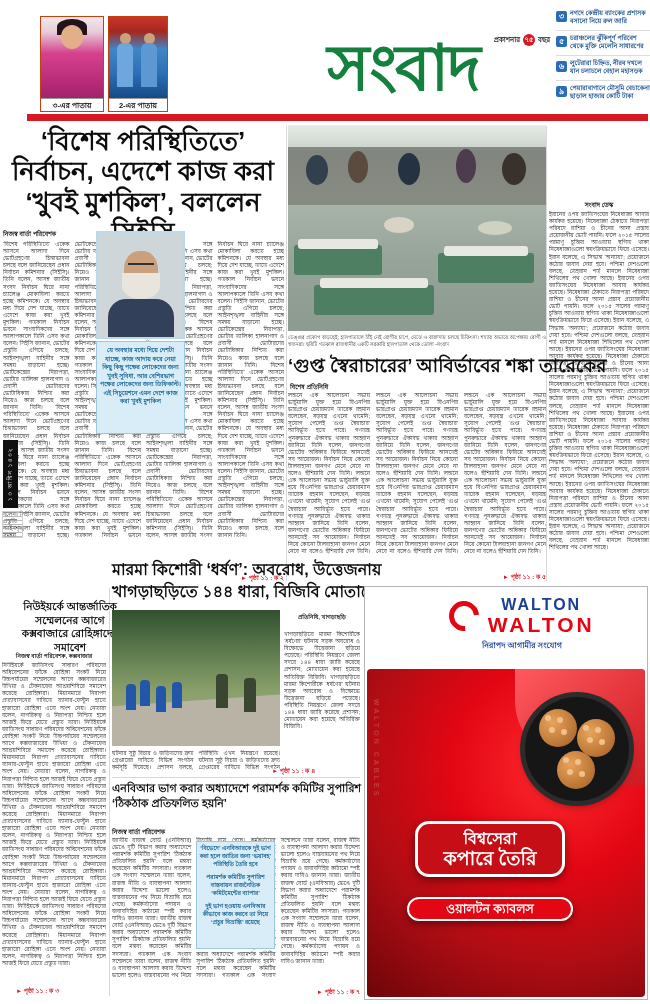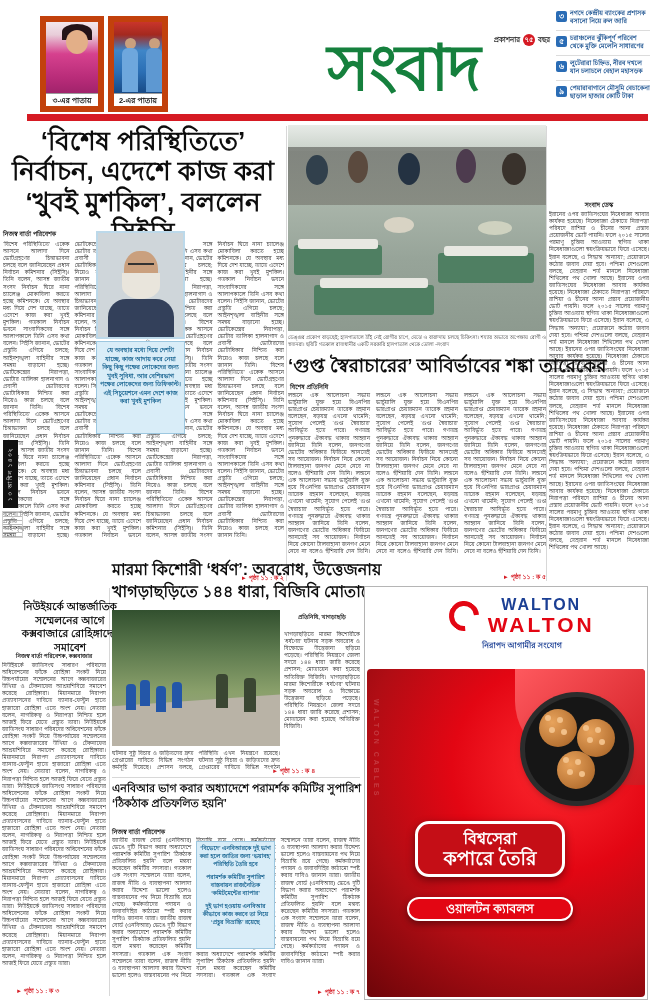--- a/index.html
+++ b/index.html
@@ -1,21 +1,21 @@
 <!DOCTYPE html>
 <html><head>
 <meta charset="utf-8">
 <style>
   html,body{margin:0;padding:0;background:#e9e9e9;}
   *{box-sizing:border-box;font-family:"Liberation Sans","DejaVu Sans",sans-serif;}
   #page{position:relative;width:650px;height:1004px;background:#ffffff;margin:0 auto;overflow:hidden;}
   .abs{position:absolute;}
   .just{text-align:justify;}
   
-  .promo{border:6px solid #c2410c;background:#f4f4f4;overflow:hidden;}
+  .promo{border:1px solid #c2410c;background:#f4f4f4;overflow:hidden;}
   .promo .img{position:absolute;left:0;top:0;right:0;bottom:13px;}
   .promo .lbl{position:absolute;left:0;right:0;bottom:0;height:13px;background:#ffffff;border-top:1px solid #9b9b9b;
     font-size:7.5px;font-weight:700;color:#111;text-align:center;line-height:13px;}
   #promo1{left:40px;top:16px;width:64px;height:96px;}
   #promo1 .img{background:linear-gradient(180deg,#f3e6ec 0%,#e8cdd9 18%,#d6418e 45%,#b72b78 80%,#a1236b 100%);}
   .face1{position:absolute;left:20px;top:8px;width:22px;height:24px;border-radius:50%;background:#e3af88;}
   .hair1{position:absolute;left:16px;top:2px;width:30px;height:16px;border-radius:50% 50% 0 0;background:#241318;}
   #promo2{left:108px;top:16px;width:60px;height:96px;}
   #promo2 .img{background:linear-gradient(180deg,#c9352b 0%,#a4291f 18%,#3f86c8 40%,#2b6fb5 70%,#174a86 100%);}
   .fig2a,.fig2b{position:absolute;top:26px;width:16px;height:44px;border-radius:6px 6px 0 0;background:#6ea7dd;}

